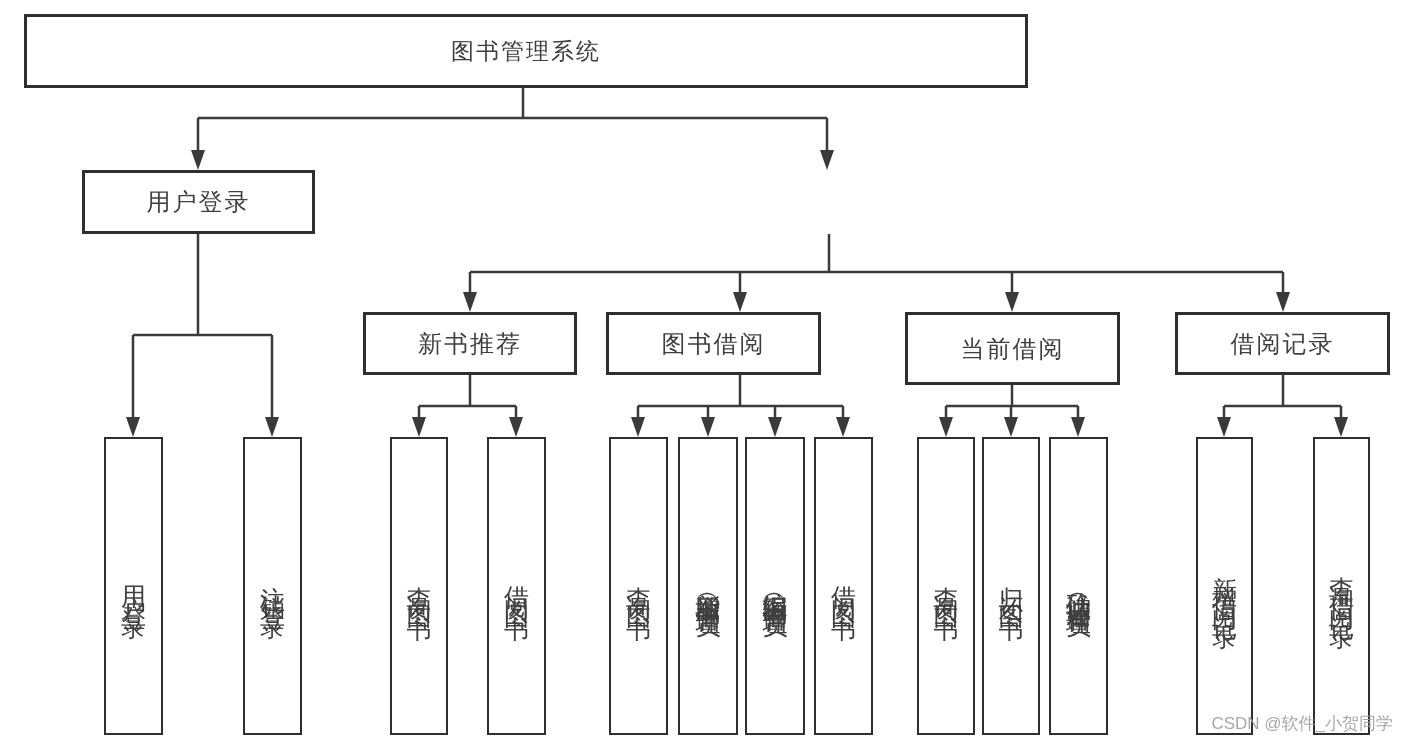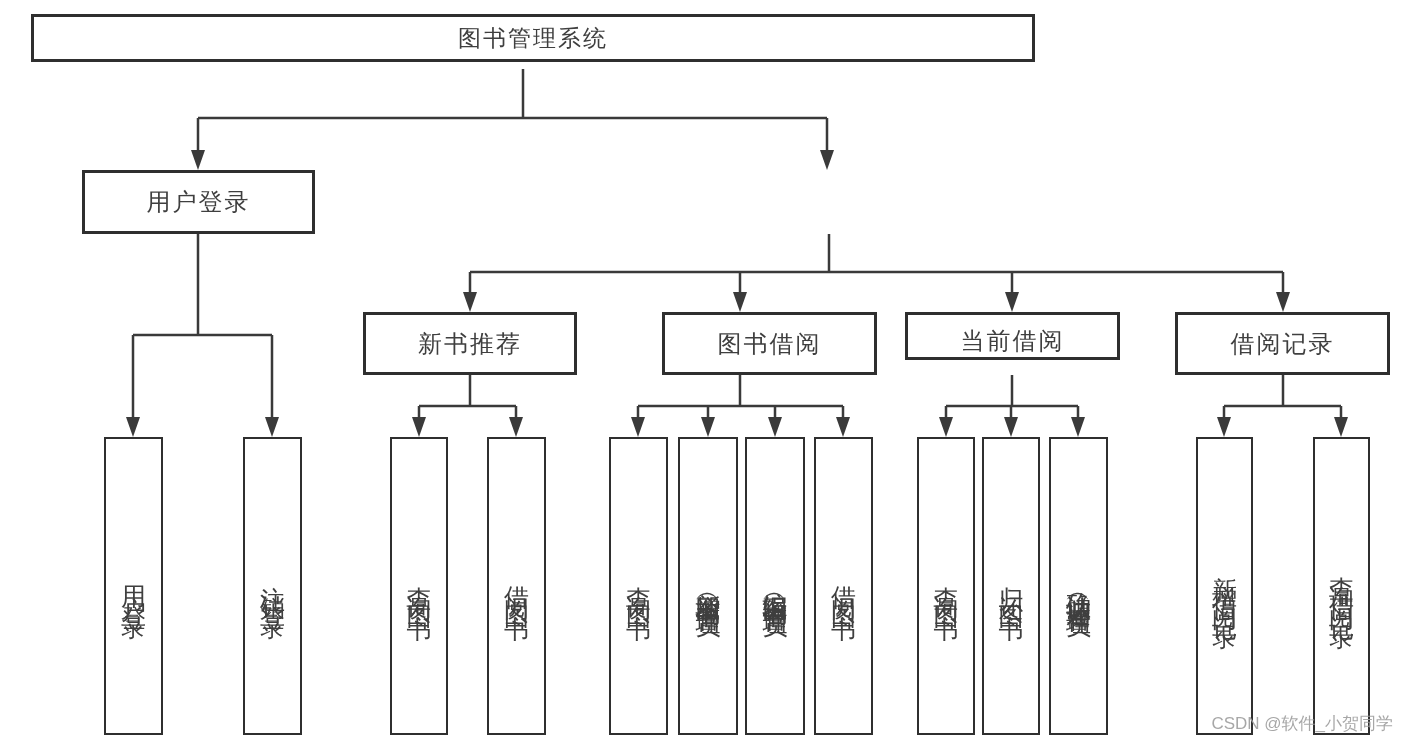--- a/index.html
+++ b/index.html
@@ -45,26 +45,26 @@
   .leaf .vtext {
     writing-mode: vertical-rl;
     text-orientation: mixed;
     font-size: 25px;
     letter-spacing: 10px;
     line-height: 1;
     white-space: nowrap;
   }
   .leaf.tight .vtext { letter-spacing: 3px; }
   
-  #root-box      { left: 31px;   top: 14px;  width: 1004px; height: 48px; }
+  #root-box      { left: 24px;   top: 14px;  width: 1004px; height: 74px; }
   #n-user-login  { left: 82px;   top: 170px; width: 233px;  height: 64px; }
   #n-book-mgmt   { left: 712px;  top: 170px; width: 235px;  height: 65px; }
   #n-recommend   { left: 363px;  top: 312px; width: 214px;  height: 63px; }
-  #n-borrow      { left: 662px;  top: 312px; width: 215px;  height: 63px; }
-  #n-current     { left: 905px;  top: 312px; width: 215px;  height: 48px; align-items: flex-end; }
+  #n-borrow      { left: 606px;  top: 312px; width: 215px;  height: 63px; }
+  #n-current     { left: 905px;  top: 312px; width: 215px;  height: 73px; }
   #n-records     { left: 1175px; top: 312px; width: 215px;  height: 63px; }
   .leaf { top: 437px; height: 298px; }
   #l-user-login      { left: 104px;  width: 59px; }
   #l-logout          { left: 243px;  width: 59px; }
   #l-rec-query       { left: 390px;  width: 58px; }
   #l-rec-borrow      { left: 487px;  width: 59px; }
   #l-bor-query       { left: 609px;  width: 59px; }
   #l-bor-add         { left: 678px;  width: 60px; }
   #l-bor-edit        { left: 745px;  width: 60px; }
   #l-bor-borrow      { left: 814px;  width: 59px; }

